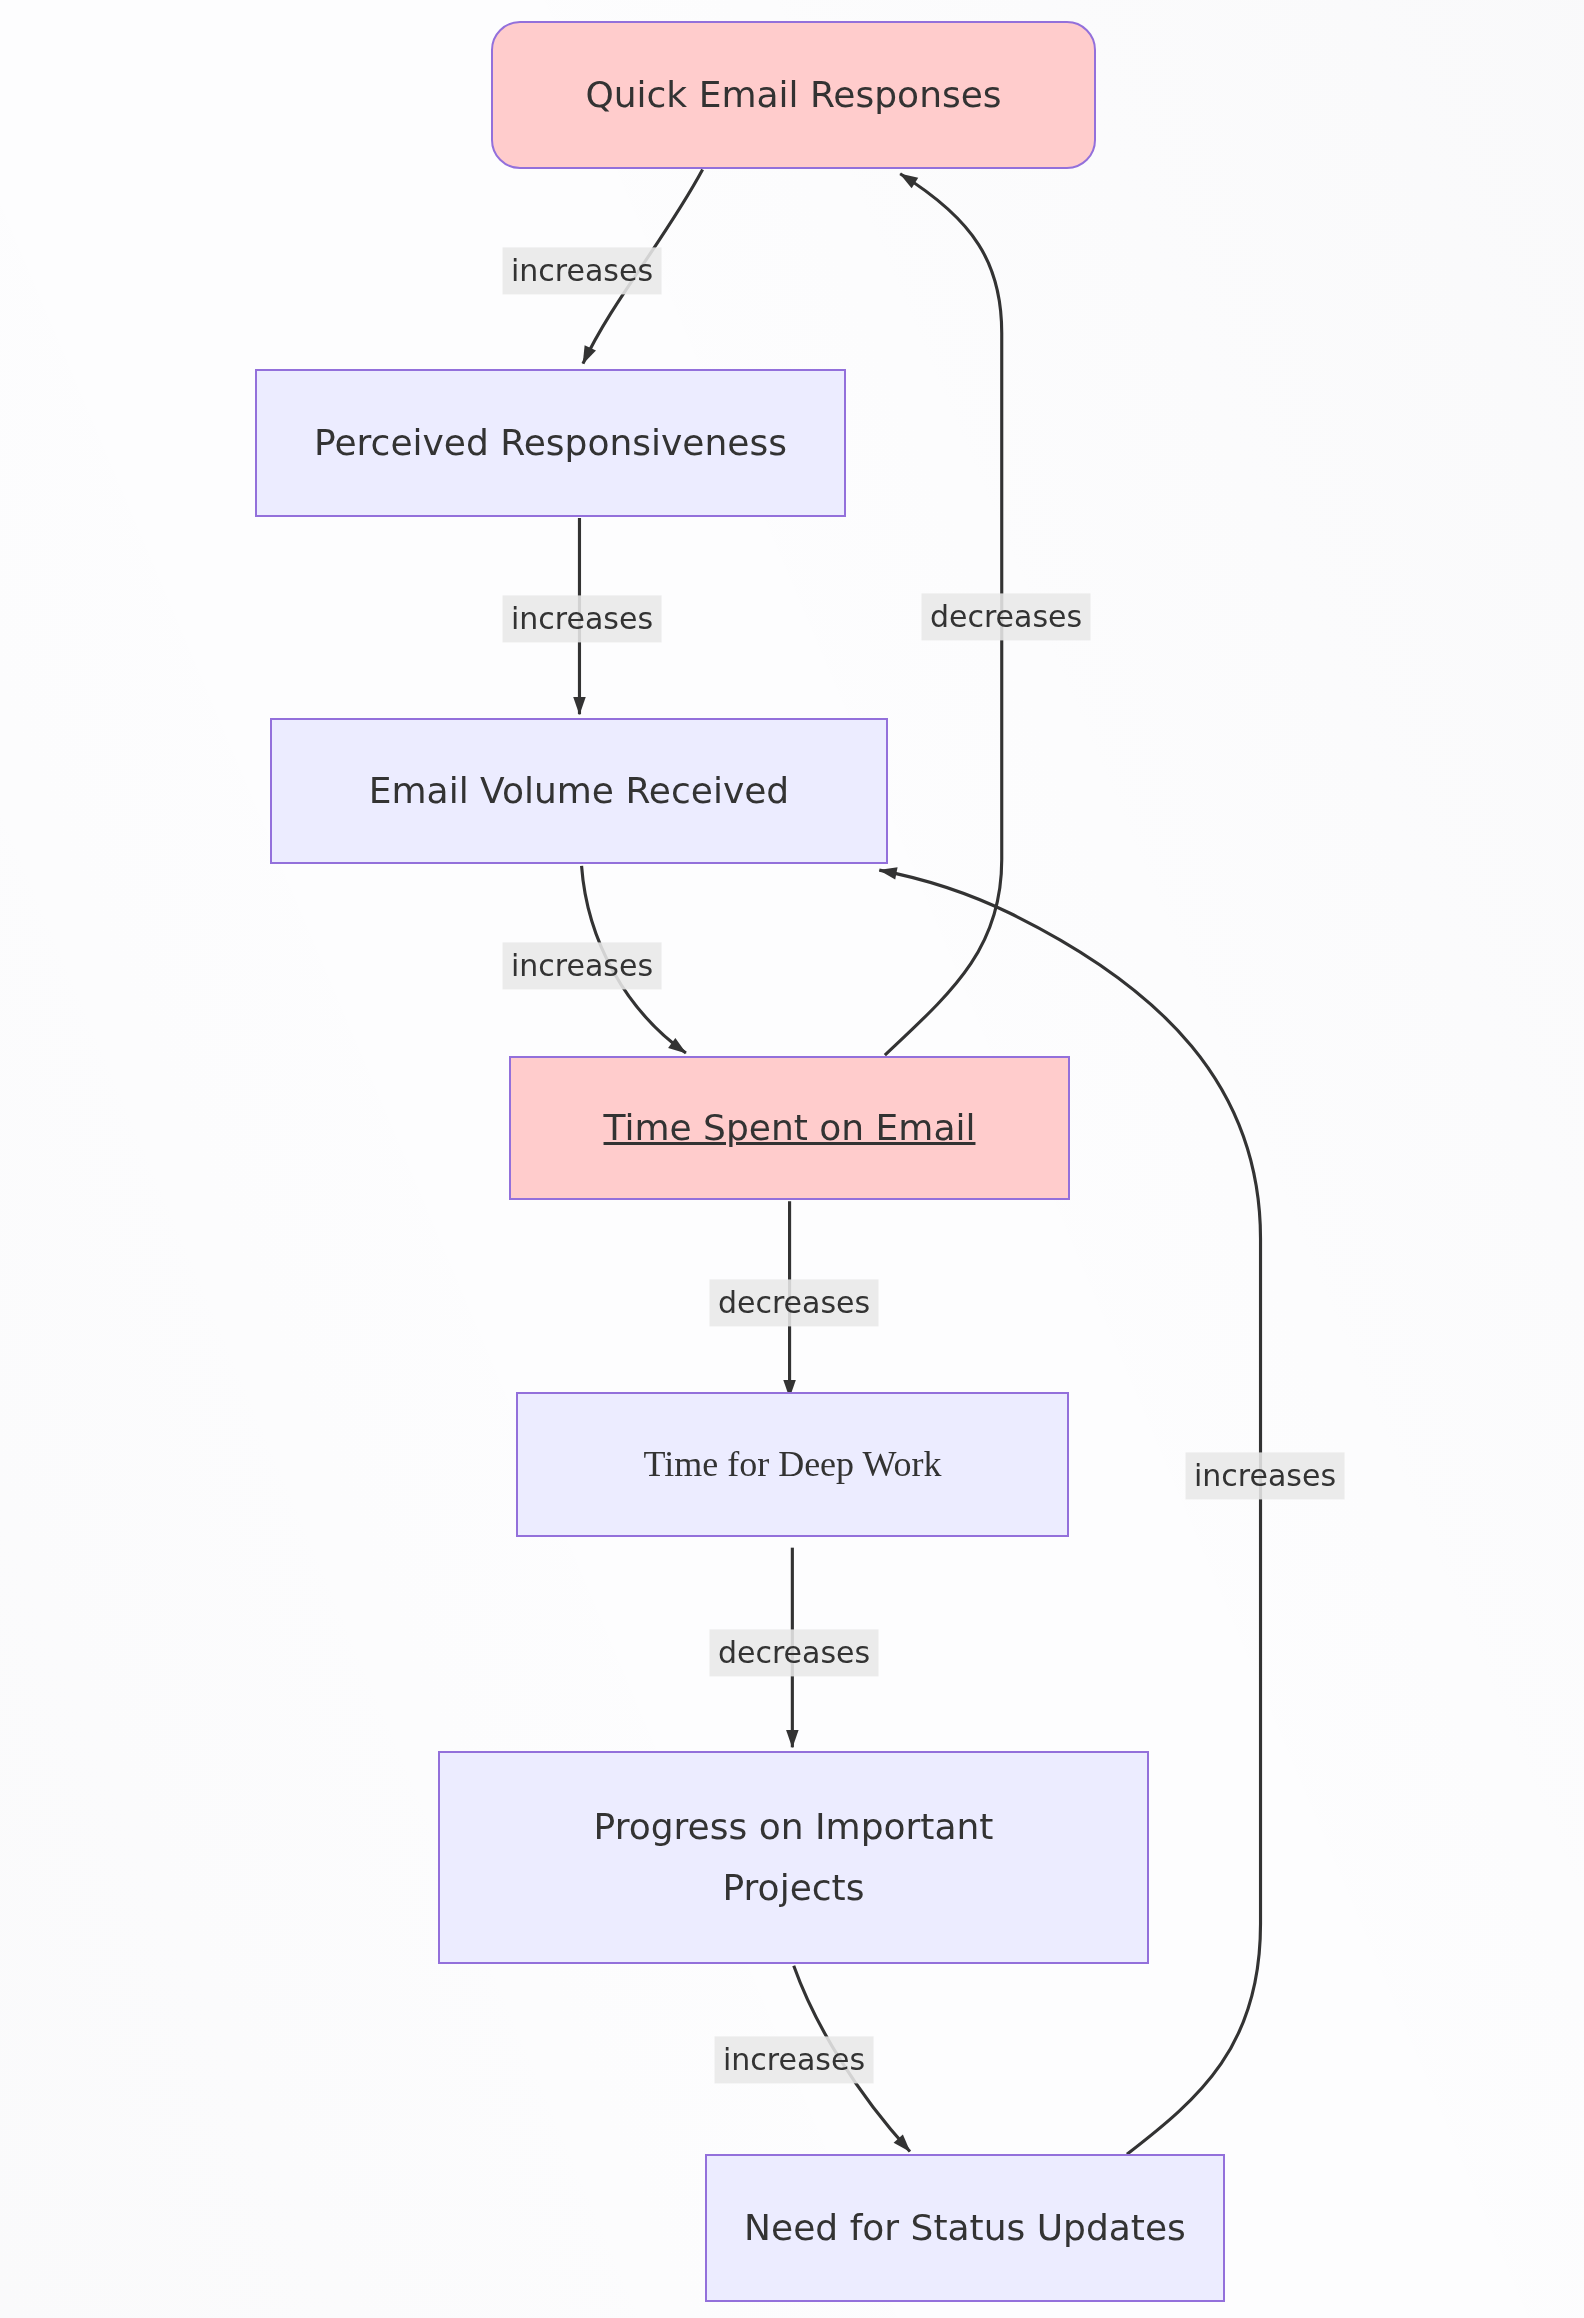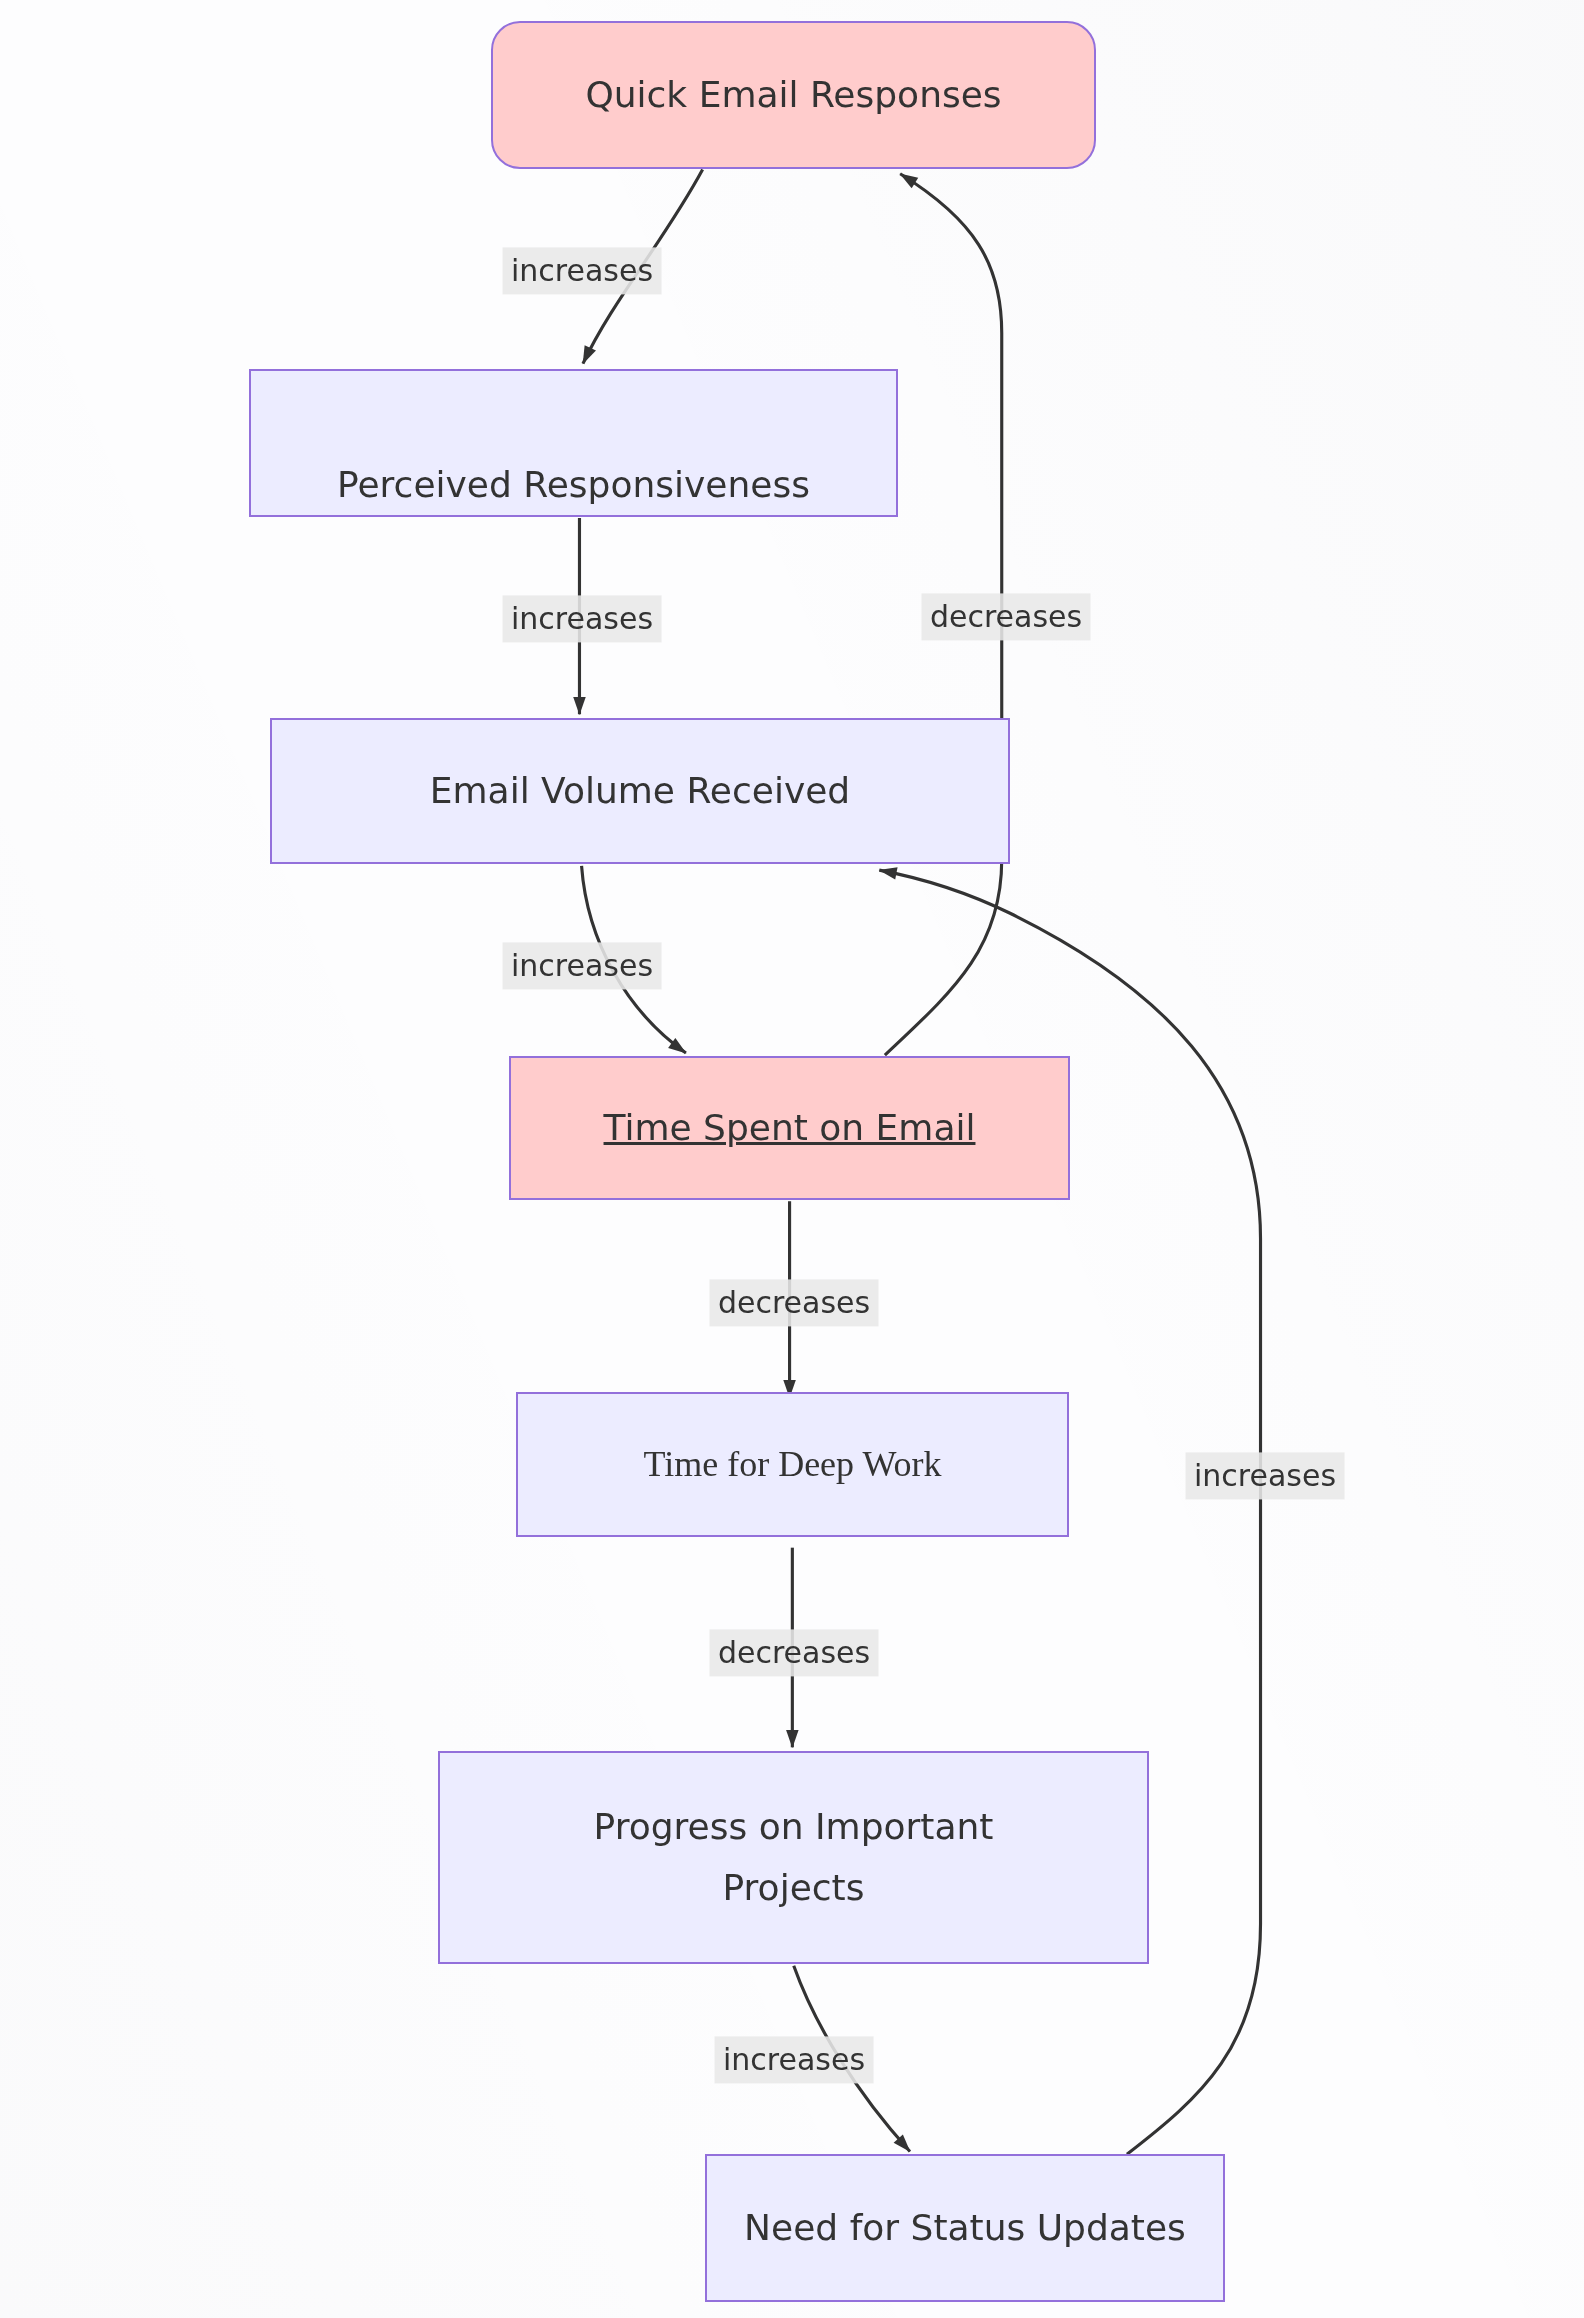--- a/index.html
+++ b/index.html
@@ -93,25 +93,25 @@
 
     <path class="edge" d="M 1272 1516 C 1365 1428, 1440 1365, 1440 1235 L 1440 478 C 1440 378, 1400 315, 1294 249" marker-end="url(#arrow)"></path>
 
     <path class="edge" d="M 1620 3096 C 1725 3015, 1812 2940, 1812 2765 L 1812 1780 C 1812 1560, 1668 1418, 1452 1312 C 1382 1278, 1322 1261, 1264 1250" marker-end="url(#arrow)"></path>
   </svg>
 
   <div class="node" data-variant="highlight" style="left:491px; top:21px; width:605px; height:148px;border-radius:29px;">
     <span class="node-label">Quick Email Responses</span>
   </div>
 
-  <div class="node" style="left:249px; top:369px; width:649px; height:148px;align-items:flex-end;">
+  <div class="node" style="left:255px; top:369px; width:591px; height:148px;">
     <span class="node-label">Perceived Responsiveness</span>
   </div>
 
-  <div class="node" style="left:270px; top:718px; width:740px; height:146px;">
+  <div class="node" style="left:270px; top:718px; width:618px; height:146px;">
     <span class="node-label">Email Volume Received</span>
   </div>
 
   <div class="node" data-variant="highlight" style="left:509px; top:1056px; width:561px; height:144px;text-decoration:underline;">
     <span class="node-label">Time Spent on Email</span>
   </div>
 
   <div class="node" style="left:516px; top:1392px; width:553px; height:145px;font-family:Liberation Serif, serif;">
     <span class="node-label">Time for Deep Work</span>
   </div>

